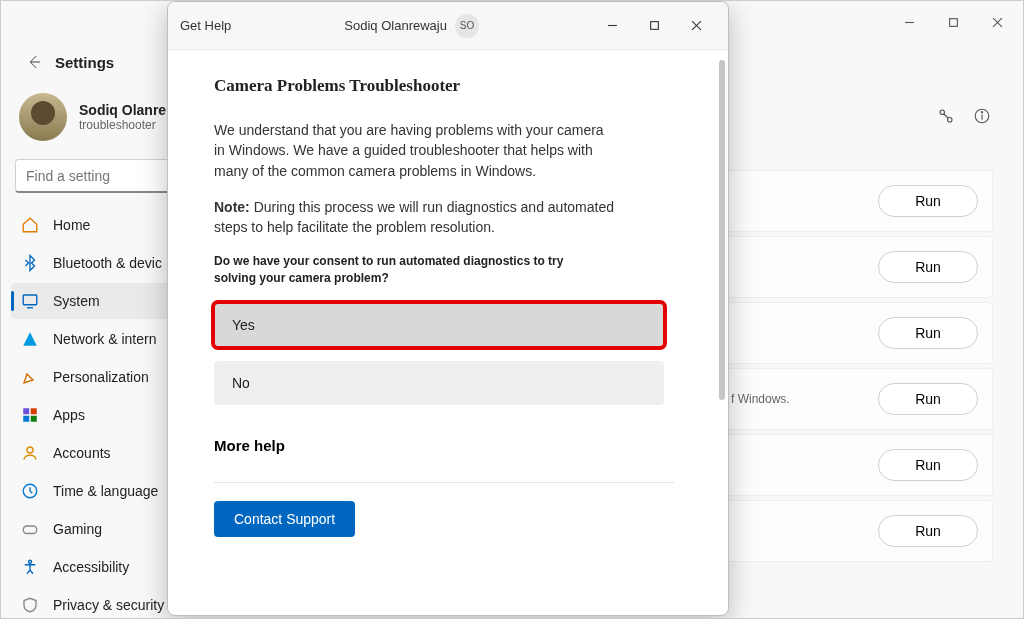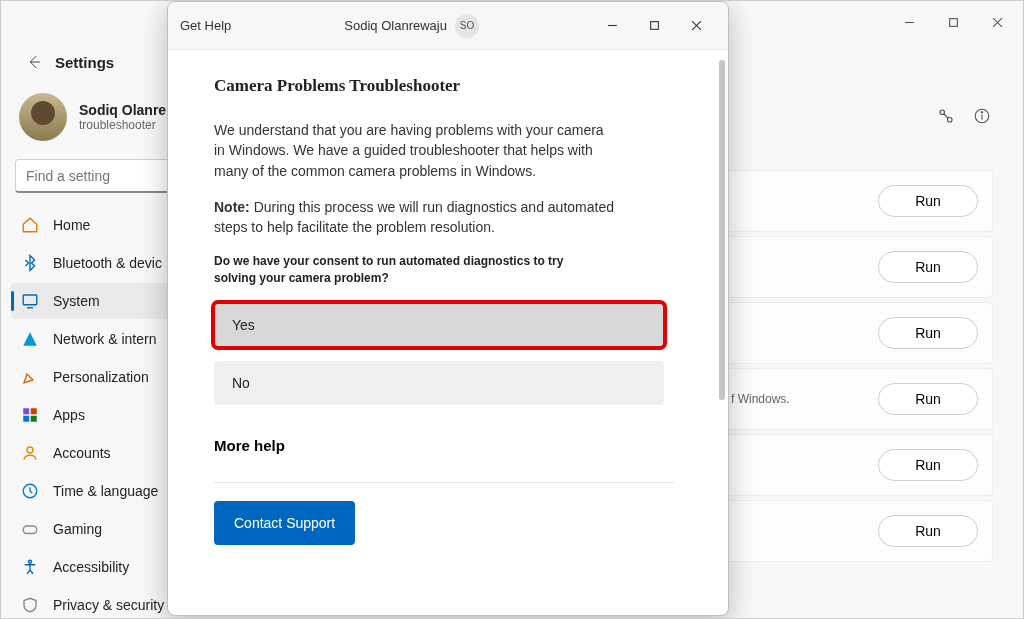--- a/index.html
+++ b/index.html
@@ -56,21 +56,21 @@
     .gh-para { font-size:14px; color:#333; line-height:1.45; margin-bottom: 16px; max-width: 400px;}
     .gh-para strong { font-weight:700; }
     .gh-question { font-size:12px; font-weight:700; color:#222; margin: 6px 0 16px 0; max-width: 360px; line-height:1.4; }
 
     .gh-option { height:44px; border-radius:4px; background:#efefef; display:flex; align-items:center; padding:0 18px; font-size:14px; color:#222; margin-bottom: 14px; cursor:pointer; max-width:450px; }
     .gh-option.selected { background:#d8d8d8; outline: 4px solid #e30000; outline-offset:-1px; }
 
     .gh-morehelp { font-size:15px; font-weight:700; margin-top: 32px; margin-bottom: 28px; }
     .gh-divider { height:1px; background:#e5e5e5; margin-bottom:18px; max-width: 460px;}
 
-    .gh-contact-btn { height:44px; padding:0 20px; background:#0067c0; color:#fff; border:none; border-radius:4px; font-size:14px; cursor:pointer; }
+    .gh-contact-btn { height:36px; padding:0 20px; background:#0067c0; color:#fff; border:none; border-radius:4px; font-size:14px; cursor:pointer; }
   </style>
 </head>
 <body>
 
 <div class="settings-window">
   <div class="settings-titlebar">
     <div class="win-btn">
         <svg viewBox="0 0 10 10">
           <line x1="1" y1="5" x2="9" y2="5" stroke="#555" stroke-width="1"></line>
         </svg>

